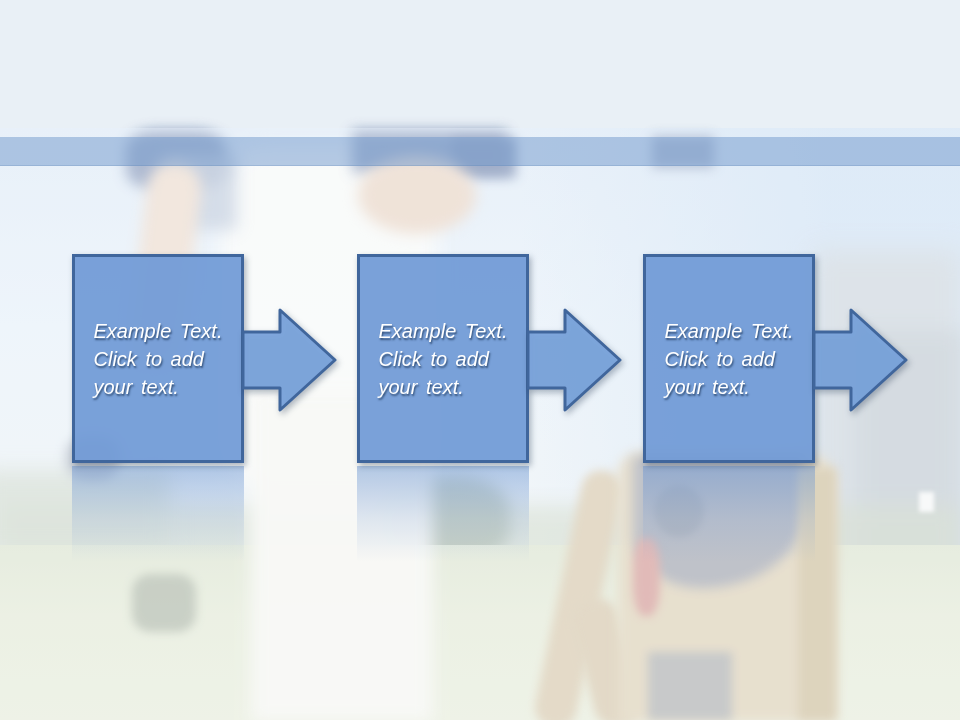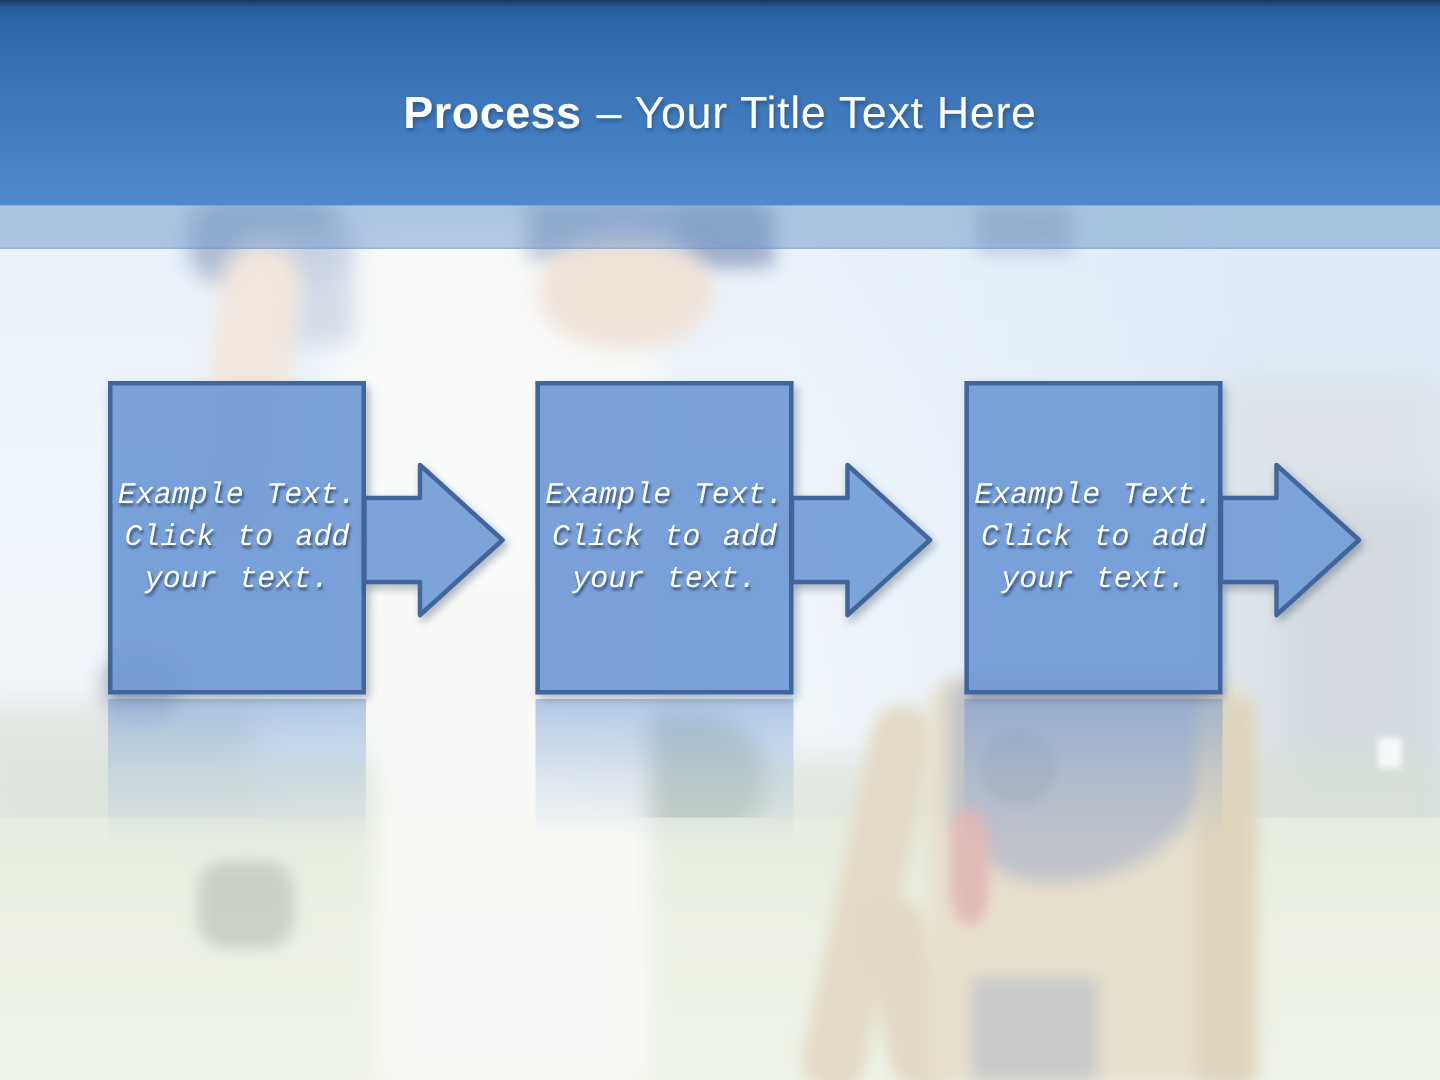--- a/index.html
+++ b/index.html
@@ -56,22 +56,22 @@
         background:linear-gradient(180deg,#16395f 0%,#275d9b 4%,#2f68a9 12%,#3d77b9 48%,#4b86c9 85%,#5089cc 100%);
         display:flex;align-items:center;justify-content:center;}
   .title{color:#fff;font-size:30px;padding-top:14px;text-shadow:1px 2px 3px rgba(15,35,65,.4);white-space:nowrap;}
   .title .t-bold{font-weight:700;letter-spacing:.3px;}
   .title .t-rest{font-weight:400;margin-left:10px;letter-spacing:.4px;}
   
   .step-box{position:absolute;top:254px;width:172px;height:209px;z-index:5;box-sizing:border-box;
         background:rgba(111,153,214,.92);border:3px solid #40669c;
         box-shadow:2px 3px 6px rgba(25,45,75,.35);
         display:flex;flex-direction:column;align-items:center;justify-content:center;}
-  .step-text{color:#fff;font-style:italic;font-size:20px;line-height:28px;text-align:center;
-        word-spacing:3px;text-shadow:1px 2px 2px rgba(35,62,99,.85);font-family:Liberation Mono, monospace;}
+  .step-text{color:#fff;font-style:italic;font-size:20px;line-height:28px;
+        word-spacing:3px;text-shadow:1px 2px 2px rgba(35,62,99,.85);}
   .step-text span{display:block;}
   .arrow{position:absolute;top:308px;width:95px;height:104px;z-index:5;
         filter:drop-shadow(2px 3px 3px rgba(25,45,75,.35));}
   .b1{left:72px;} .b2{left:357px;} .b3{left:643px;}
   .a1{left:242px;} .a2{left:527px;} .a3{left:813px;}
   .r1{left:72px;width:172px;} .r2{left:357px;width:172px;} .r3{left:643px;width:172px;}
 </style>
 </head>
 <body>
 
@@ -108,25 +108,20 @@
     <div class="ph bag-shade"></div>
   </div>
   <div class="wash"></div>
 
   <div class="refl r1"></div>
   <div class="refl r2"></div>
   <div class="refl r3"></div>
 
   <div class="band"></div>
 
-  <div class="header">
-    <div class="title">
-      <span class="t-bold">Process</span><span class="t-rest">– Your Title Text Here</span>
-    </div>
-  </div>
 
   <div class="step-box b1">
     <div class="step-text">
       <span>Example Text.</span>
       <span>Click to add</span>
       <span>your text.</span>
     </div>
   </div>
   <svg class="arrow a1" viewBox="0 0 95 104">
     <polygon points="1,24 38,24 38,2 93,52 38,102 38,80 1,80" fill="#79a2dc" fill-opacity="0.93" stroke="#40669c" stroke-width="3" stroke-linejoin="round"></polygon>

